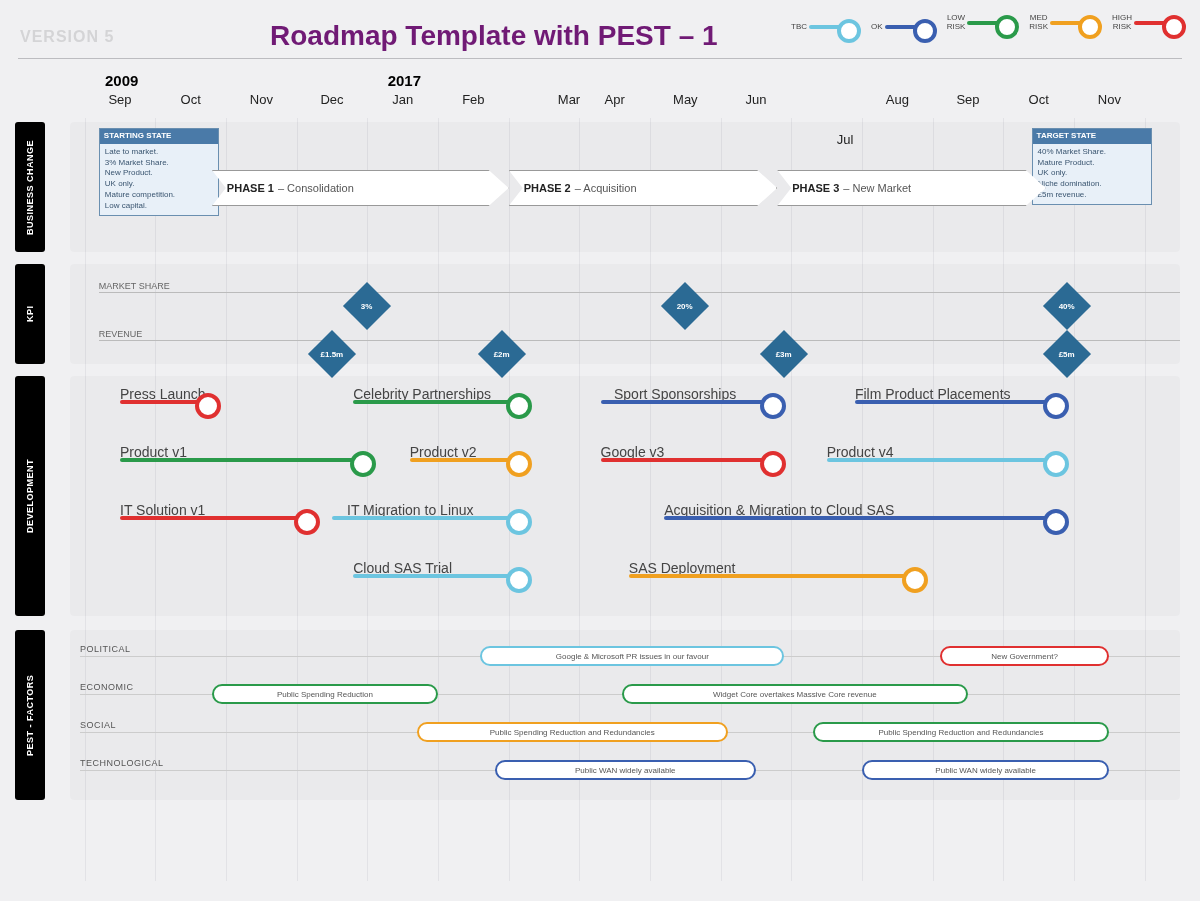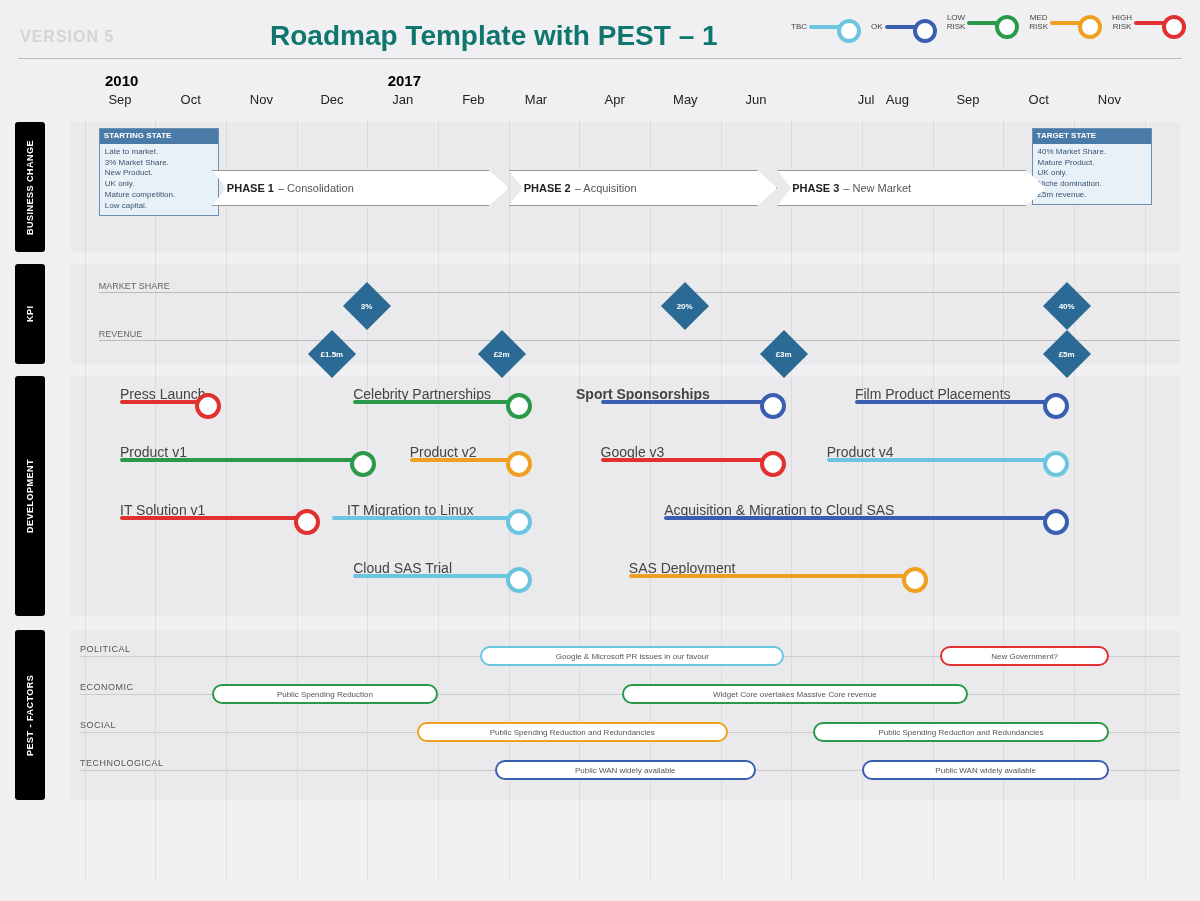--- a/index.html
+++ b/index.html
@@ -1,18 +1,18 @@
 <!DOCTYPE html>
 <html><head>
 <meta charset="utf-8">
 <style>
 *{box-sizing:border-box;margin:0;padding:0;font-family:Arial,Helvetica,sans-serif}
 body{width:1200px;height:901px;background:#f0f0f2;position:relative;overflow:hidden;border-radius:14px}
 .version{position:absolute;top:28px;left:20px;color:#d4d4d6;font-size:16px;font-weight:bold;letter-spacing:1px}
-.title{position:absolute;top:20px;left:270px;font-size:28px;font-weight:bold;color:#0f766e}
+.title{position:absolute;top:20px;left:270px;font-size:28px;font-weight:bold;color:#701a75}
 .legend{position:absolute;top:14px;right:22px;display:flex;gap:18px;align-items:flex-end}
 .legend-item{display:flex;flex-direction:row;align-items:center;gap:2px}
 .legend-label{font-size:8px;color:#444;text-align:center;line-height:1.1;white-space:pre}
 .legend-bar{width:44px;height:4px;position:relative;border-radius:2px}
 .legend-bar::after{content:"";position:absolute;right:-8px;top:-6px;width:16px;height:16px;border-radius:50%;border:4px solid;background:#fff}
 .hr{position:absolute;top:58px;left:18px;right:18px;height:1px;background:#bcbcc0}
 .timeline-area{position:absolute;top:72px;left:80px;right:20px;bottom:20px}
 .year-row{position:relative;height:18px}
 .year{position:absolute;font-weight:bold;font-size:15px;color:#000}
 .month-row{position:relative;height:26px;margin-top:2px}
@@ -69,35 +69,35 @@
     <div class="legend-item">
       <div class="legend-label">HIGH
 RISK</div>
       <div class="legend-bar b-high"></div>
     </div>
   </div>
 <div class="hr"></div>
 
 <div class="timeline-area">
   <div class="year-row" id="year-row">
-      <div class="year" style="left: 25px;">2010</div>
+      <div class="year" style="left: 25px;">2009</div>
       <div class="year" style="left: 307.667px;">2017</div>
     </div>
   <div class="month-row" id="month-row">
       <div class="month" style="left: 40px;">Sep</div>
       <div class="month" style="left: 110.667px;">Oct</div>
       <div class="month" style="left: 181.333px;">Nov</div>
       <div class="month" style="left: 252px;">Dec</div>
       <div class="month" style="left: 322.667px;">Jan</div>
       <div class="month" style="left: 393.333px;">Feb</div>
-      <div class="month" style="left: 456px;">Mar</div>
+      <div class="month" style="left: 489px;">Mar</div>
       <div class="month" style="left: 534.667px;">Apr</div>
       <div class="month" style="left: 605.333px;">May</div>
       <div class="month" style="left: 676px;">Jun</div>
-      <div class="month" style="left: 786px;">Jul</div>
+      <div class="month" style="left: 765px; margin-top: 40px;">Jul</div>
       <div class="month" style="left: 817.333px;">Aug</div>
       <div class="month" style="left: 888px;">Sep</div>
       <div class="month" style="left: 958.667px;">Oct</div>
       <div class="month" style="left: 1029.33px;">Nov</div>
     </div>
   <div class="grid" id="grid">
       <div class="grid-line" style="left: 4.66667px;"></div>
       <div class="grid-line" style="left: 75.3333px;"></div>
       <div class="grid-line" style="left: 146px;"></div>
       <div class="grid-line" style="left: 216.667px;"></div>
@@ -170,21 +170,21 @@
       </div>
     </div>
 
   <div class="section" id="sec-dev" style="top: 304px; height: 240px;">
     <div class="section-bg"></div>
     <div class="swimlane-label" style="height: 240px;">DEVELOPMENT</div>
   <div class="track-label" style="left: 40px; top: 8px;">Press Launch</div>
       <div class="track b-high" style="left: 40px; width: 91.8667px; top: 24px;"></div>
       <div class="track-label" style="left: 273.2px; top: 8px;">Celebrity Partnerships</div>
       <div class="track b-low" style="left: 273.2px; width: 169.6px; top: 24px;"></div>
-      <div class="track-label" style="left: 496px; top: 8px; font-weight: bold;">Sport Sponsorships</div>
+      <div class="track-label" style="left: 534px; top: 8px;">Sport Sponsorships</div>
       <div class="track b-ok" style="left: 520.533px; width: 176.667px; top: 24px;"></div>
       <div class="track-label" style="left: 774.933px; top: 8px;">Film Product Placements</div>
       <div class="track b-ok" style="left: 774.933px; width: 204.933px; top: 24px;"></div>
       <div class="track-label" style="left: 40px; top: 66px;">Product v1</div>
       <div class="track b-low" style="left: 40px; width: 247.333px; top: 82px;"></div>
       <div class="track-label" style="left: 329.733px; top: 66px;">Product v2</div>
       <div class="track b-med" style="left: 329.733px; width: 113.067px; top: 82px;"></div>
       <div class="track-label" style="left: 520.533px; top: 66px;">Google v3</div>
       <div class="track b-high" style="left: 520.533px; width: 176.667px; top: 82px;"></div>
       <div class="track-label" style="left: 746.667px; top: 66px;">Product v4</div>

